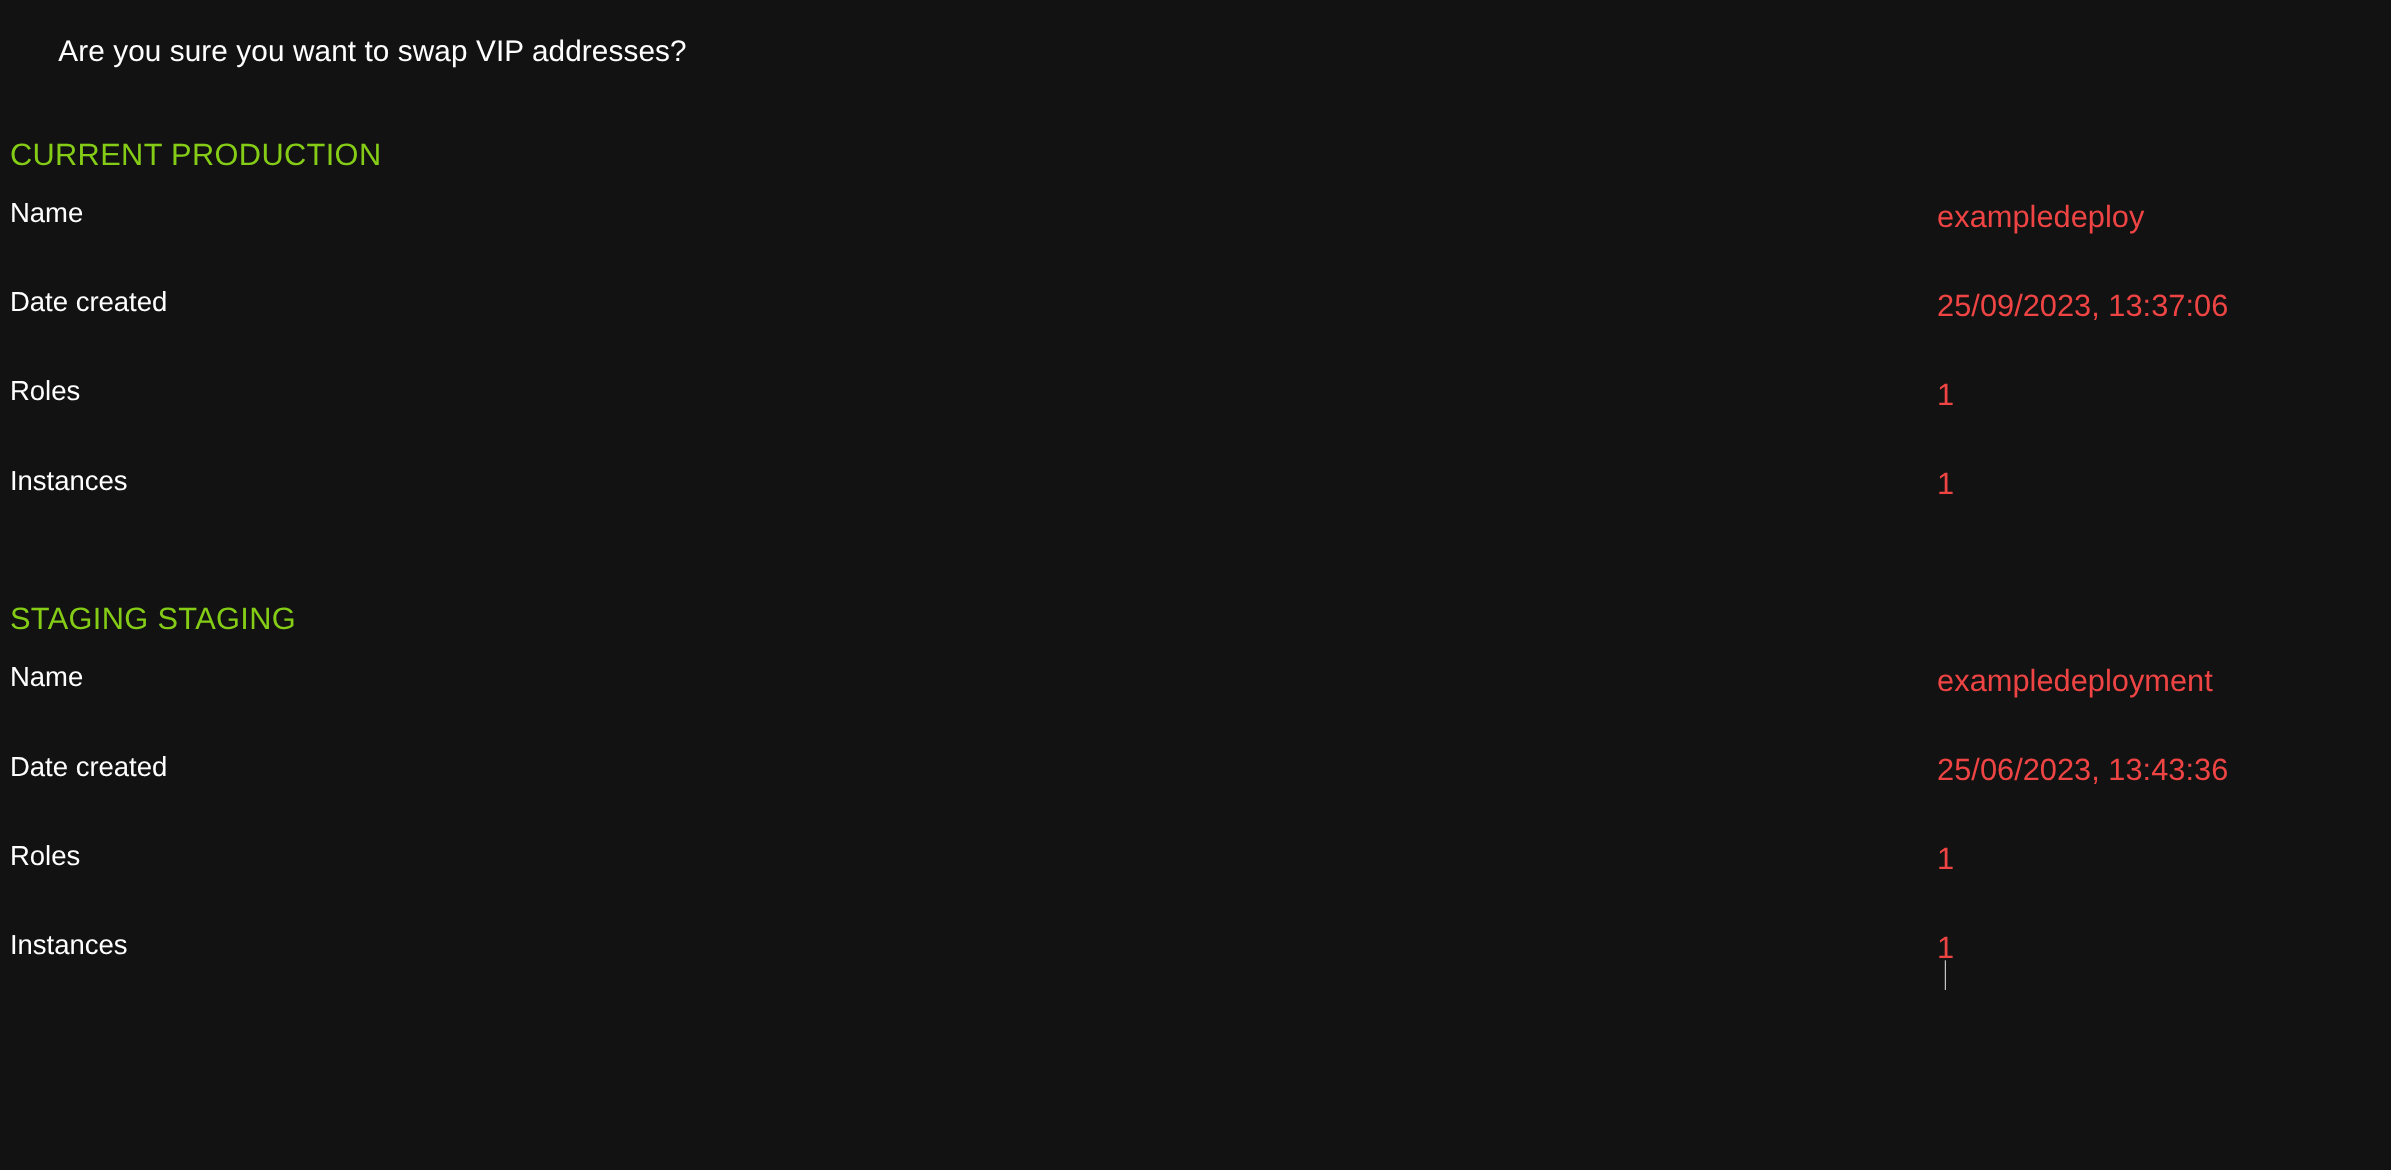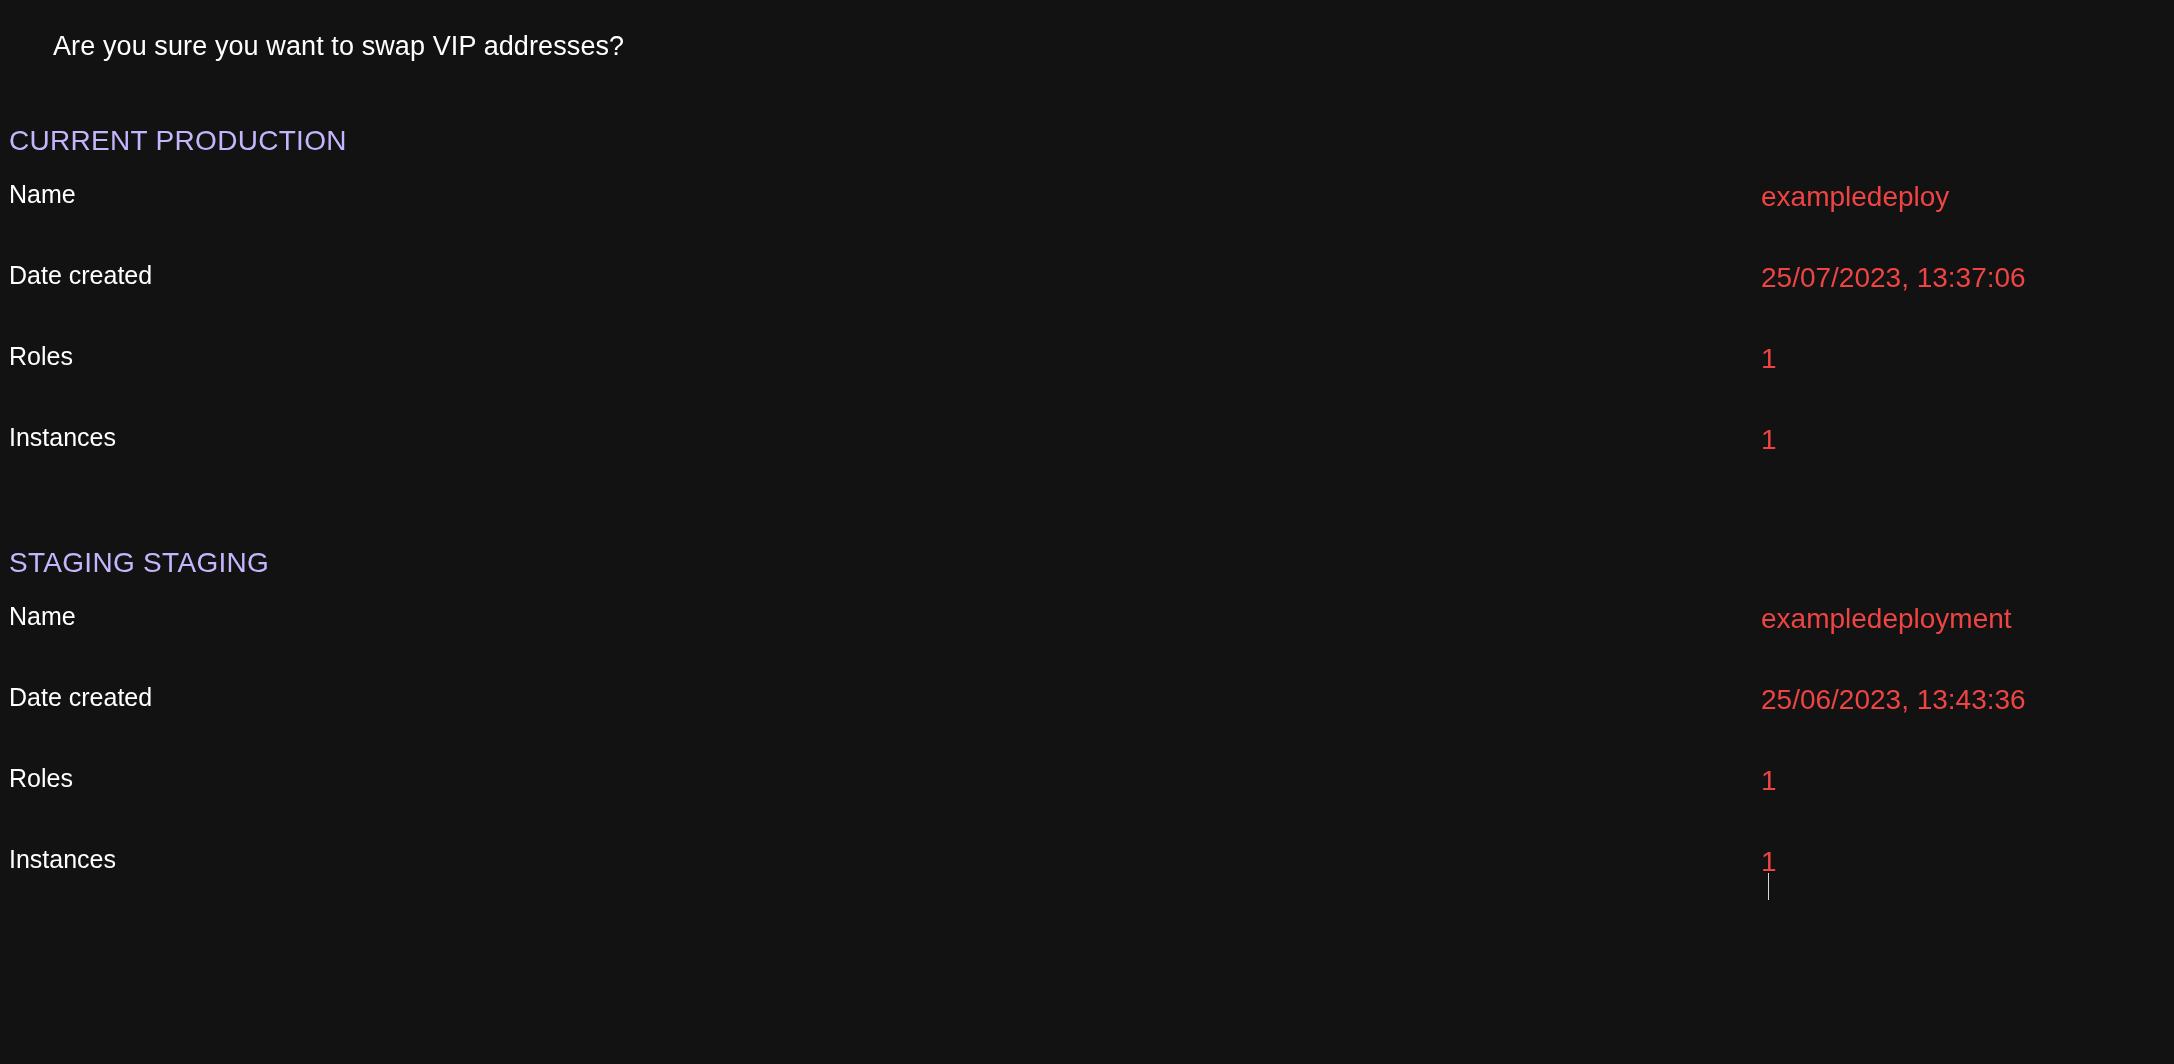--- a/index.html
+++ b/index.html
@@ -45,21 +45,21 @@
   .section-production { top: 123px; }
   .section-staging    { top: 545px; }
 
   .section-title {
     position: absolute;
     left: 9px;
     top: 0;
     font-size: 28px;
     font-weight: 400;
     line-height: 36px;
-    color: #c4b5fd;
+    color: #84cc16;
     letter-spacing: 0.3px;
     white-space: nowrap;
   }
 
   .rows {
     position: absolute;
     left: 0;
     top: 55px;
     width: 2008px;
   }
@@ -111,21 +111,21 @@
   <div class="section section-production">
     <div class="section-title">CURRENT PRODUCTION</div>
 
     <div class="rows">
       <div class="kv-row">
         <div class="kv-label">Name</div>
         <div class="kv-value">exampledeploy</div>
       </div>
       <div class="kv-row">
         <div class="kv-label">Date created</div>
-        <div class="kv-value">25/07/2023, 13:37:06</div>
+        <div class="kv-value">25/09/2023, 13:37:06</div>
       </div>
       <div class="kv-row">
         <div class="kv-label">Roles</div>
         <div class="kv-value">1</div>
       </div>
       <div class="kv-row">
         <div class="kv-label">Instances</div>
         <div class="kv-value">1</div>
       </div>
     </div>

